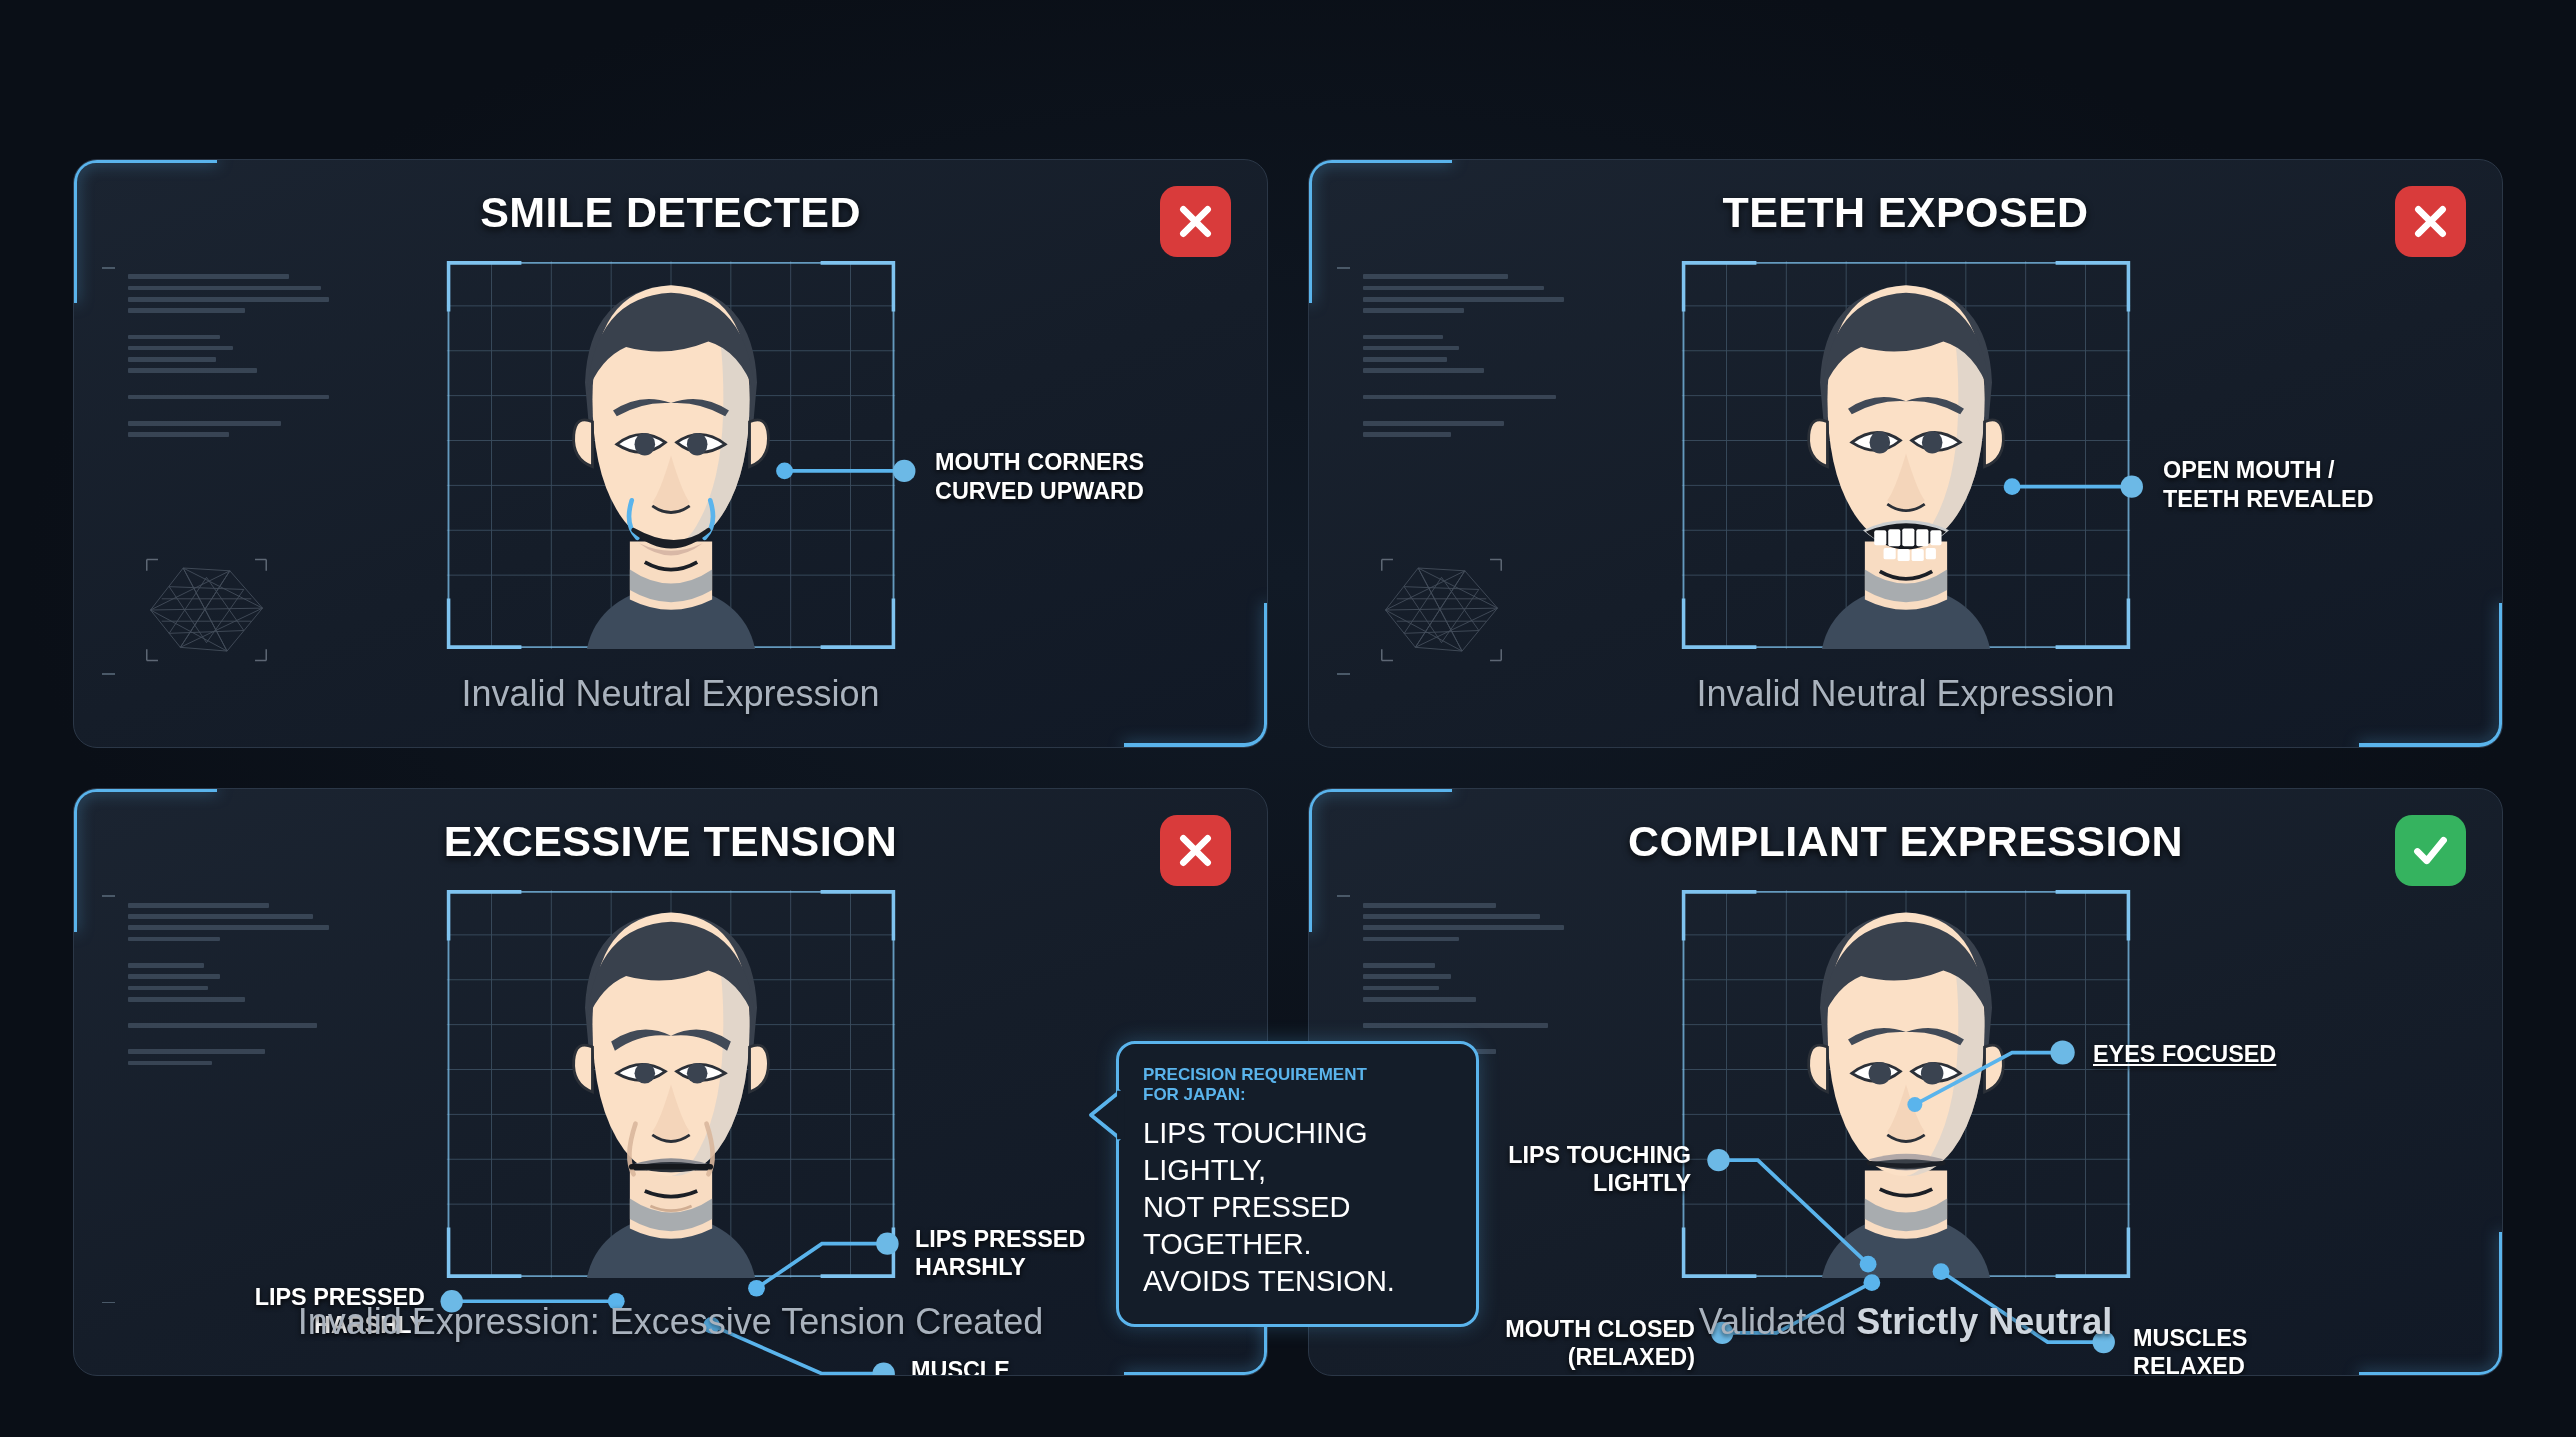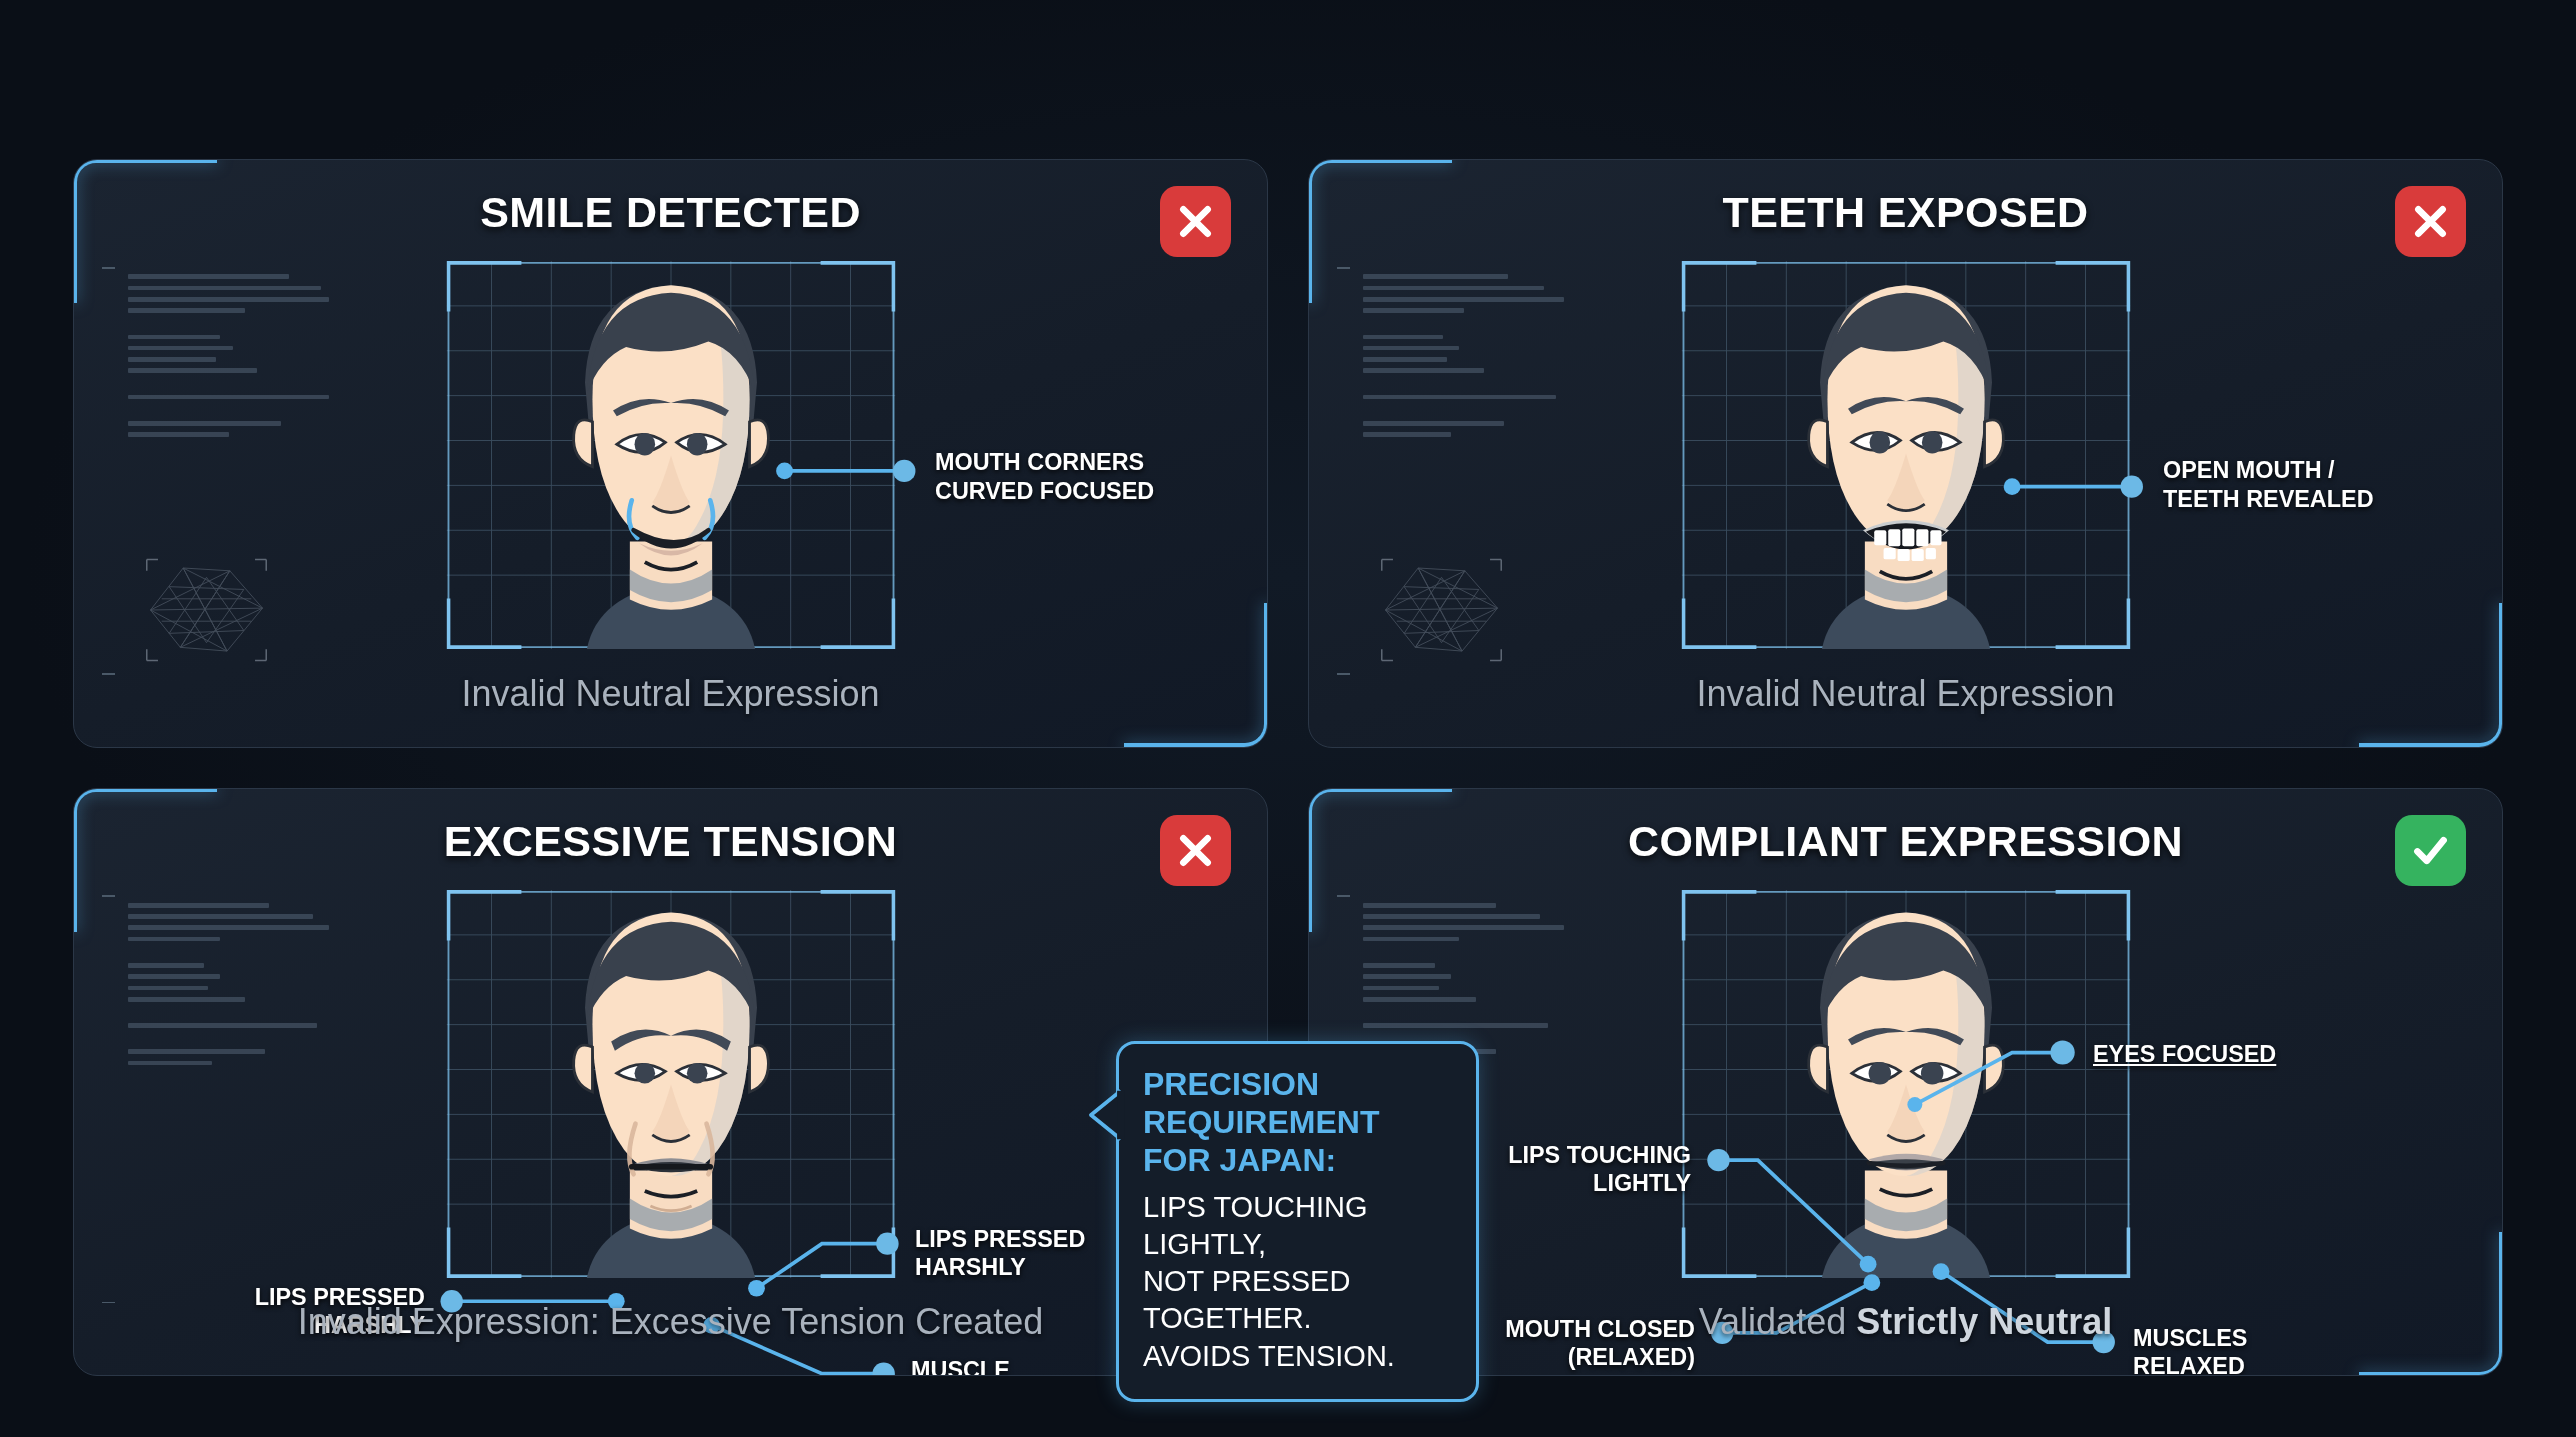--- a/index.html
+++ b/index.html
@@ -199,21 +199,21 @@
     top: 1041px;
     width: 363px;
     padding: 20.6px 24px 24px 24px;
     background: #141d29;
     border: 3.7px solid #5ab4ec;
     border-radius: 19px;
     z-index: 40;
     box-shadow: 0 0 20.6px rgba(90,180,236,0.28);
   }
   .callout .co-head {
-    font-size: 32px;
+    font-size: 17px;
     font-weight: bold;
     color: #5ab4ec;
     line-height: 1.2;
     white-space: pre-line;
     margin-bottom: 9.4px;
   }
   .callout .co-body {
     font-size: 29px;
     color: #ffffff;
     line-height: 1.28;
@@ -338,21 +338,21 @@
           <path d="M212 322 q28 16 56 0" stroke="#1b1f26" stroke-width="4" fill="none"></path>
         </svg>
       </div>
 
       <svg class="leader" viewBox="0 0 1276 632" preserveAspectRatio="none">
         <path d="M760 335 L888 335" stroke="#5ab4ec" stroke-width="4" fill="none"></path>
         <circle cx="760" cy="335" r="9" fill="#5ab4ec"></circle>
         <circle cx="888" cy="335" r="12" fill="#6cb9e6"></circle>
       </svg>
       <div class="anno right" style="left:861px; top:288px;">MOUTH CORNERS
-CURVED FOCUSED</div>
+CURVED UPWARD</div>
     <div class="card-caption">Invalid Neutral Expression</div>
       </div>
 
     <div class="card">
       <div class="card-title">TEETH EXPOSED</div>
 
       <div class="status-badge fail">
         <svg viewBox="0 0 48 48">
           <path d="M11 11 L37 37 M37 11 L11 37" stroke="#fff" stroke-width="7" stroke-linecap="round"></path>
         </svg>

